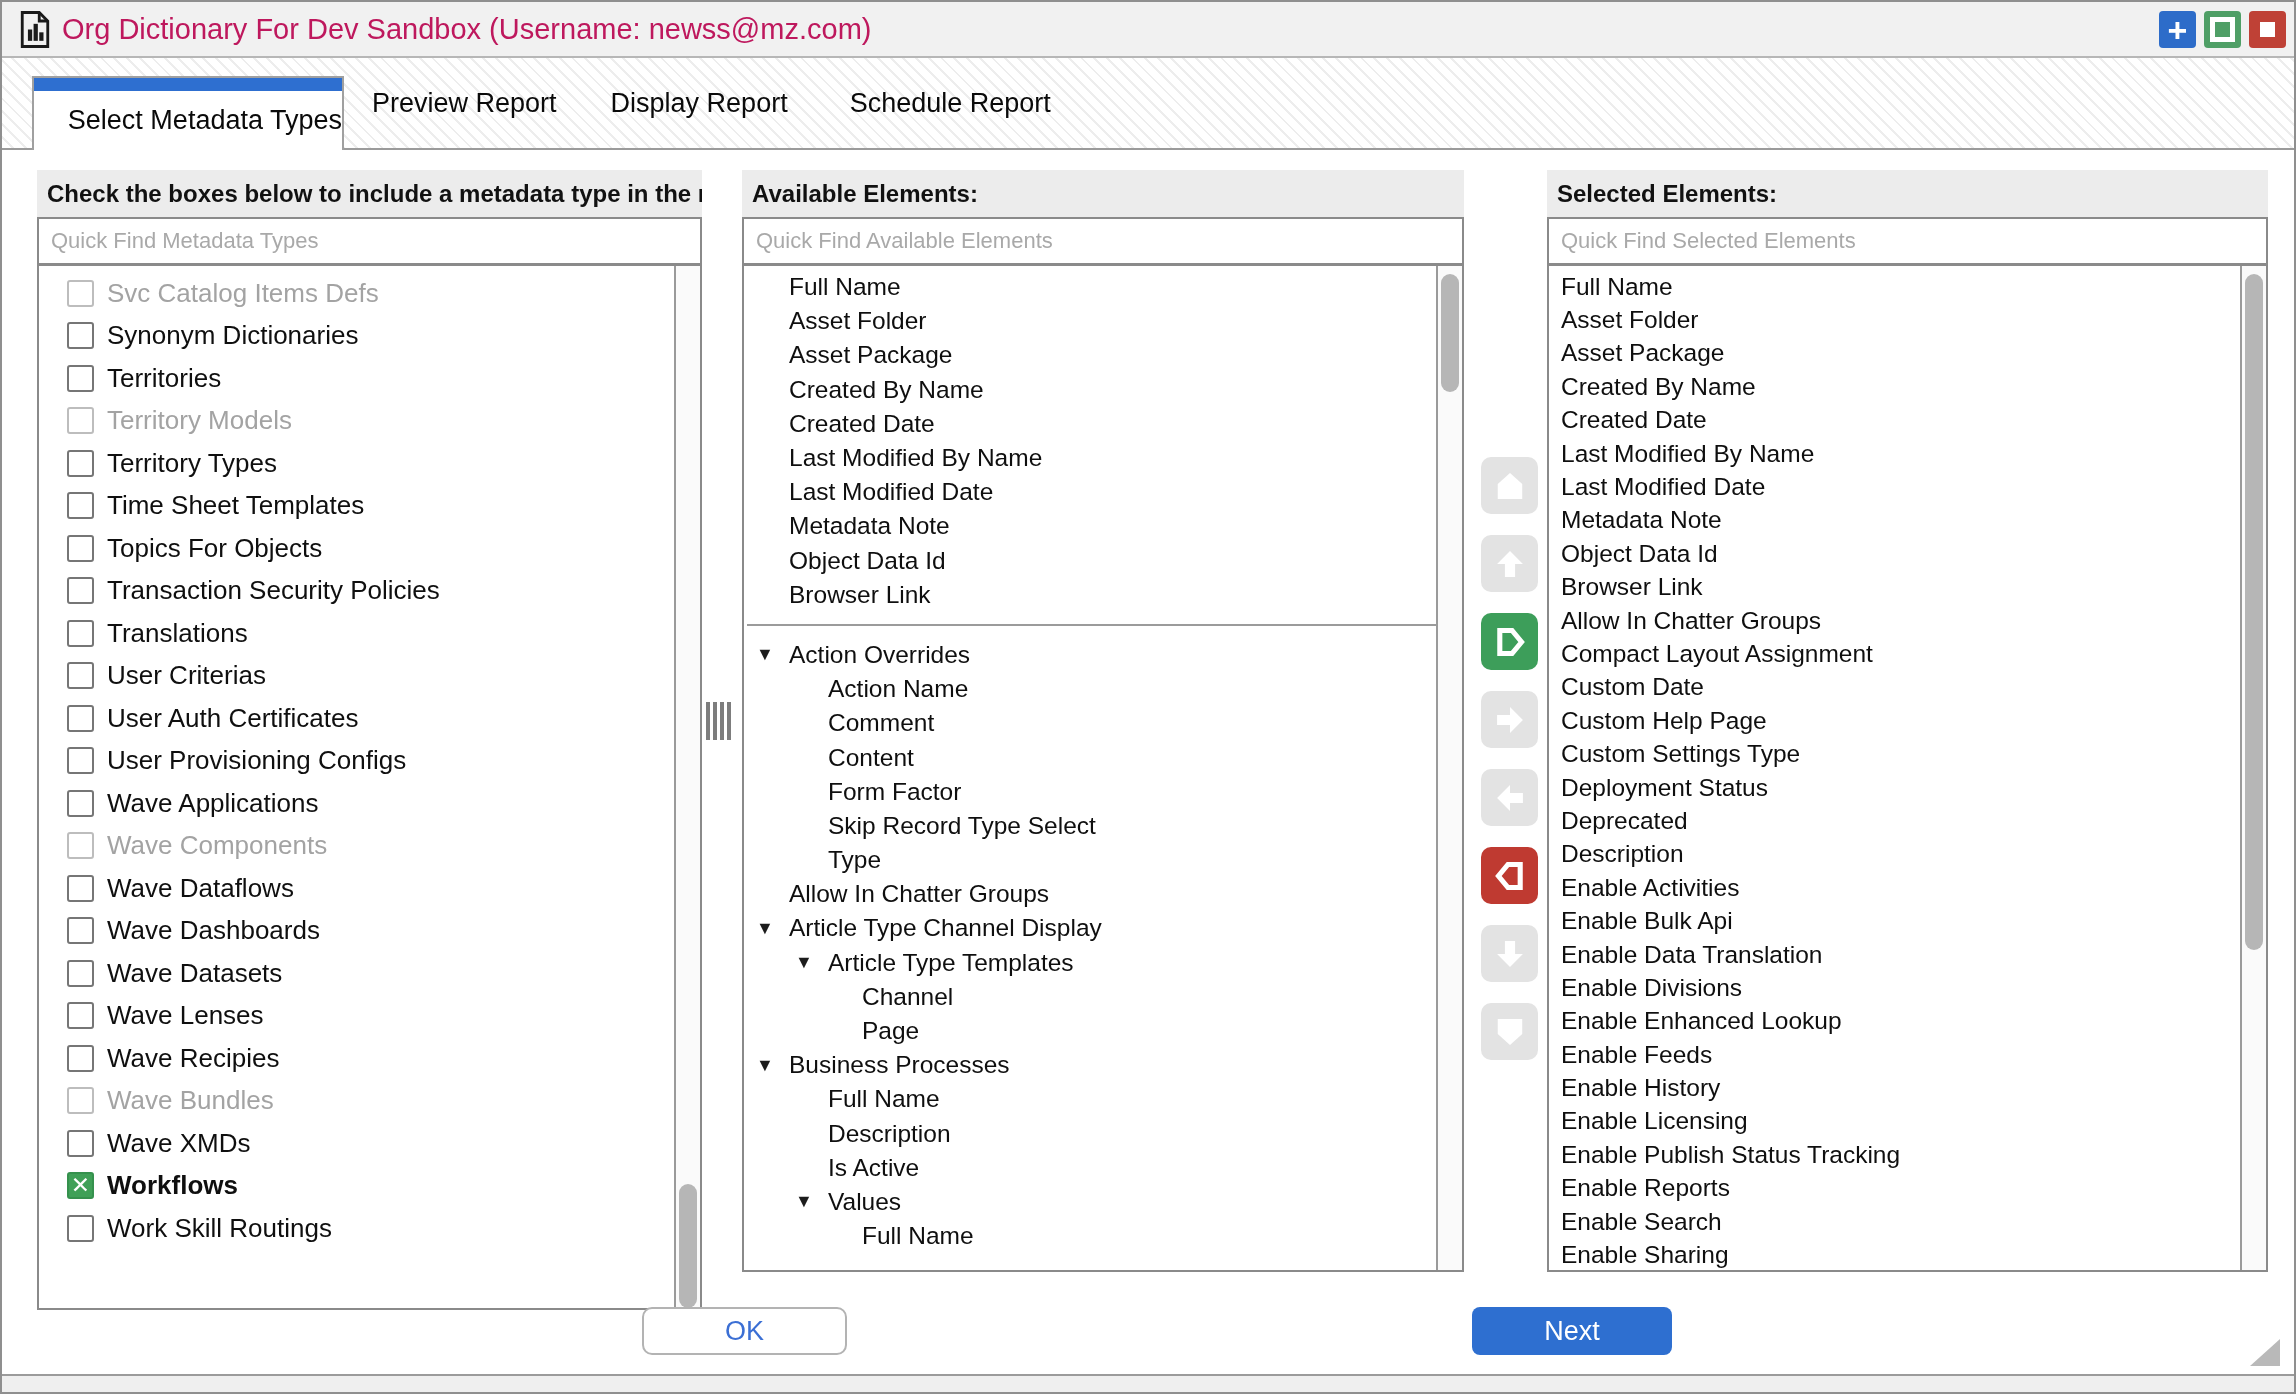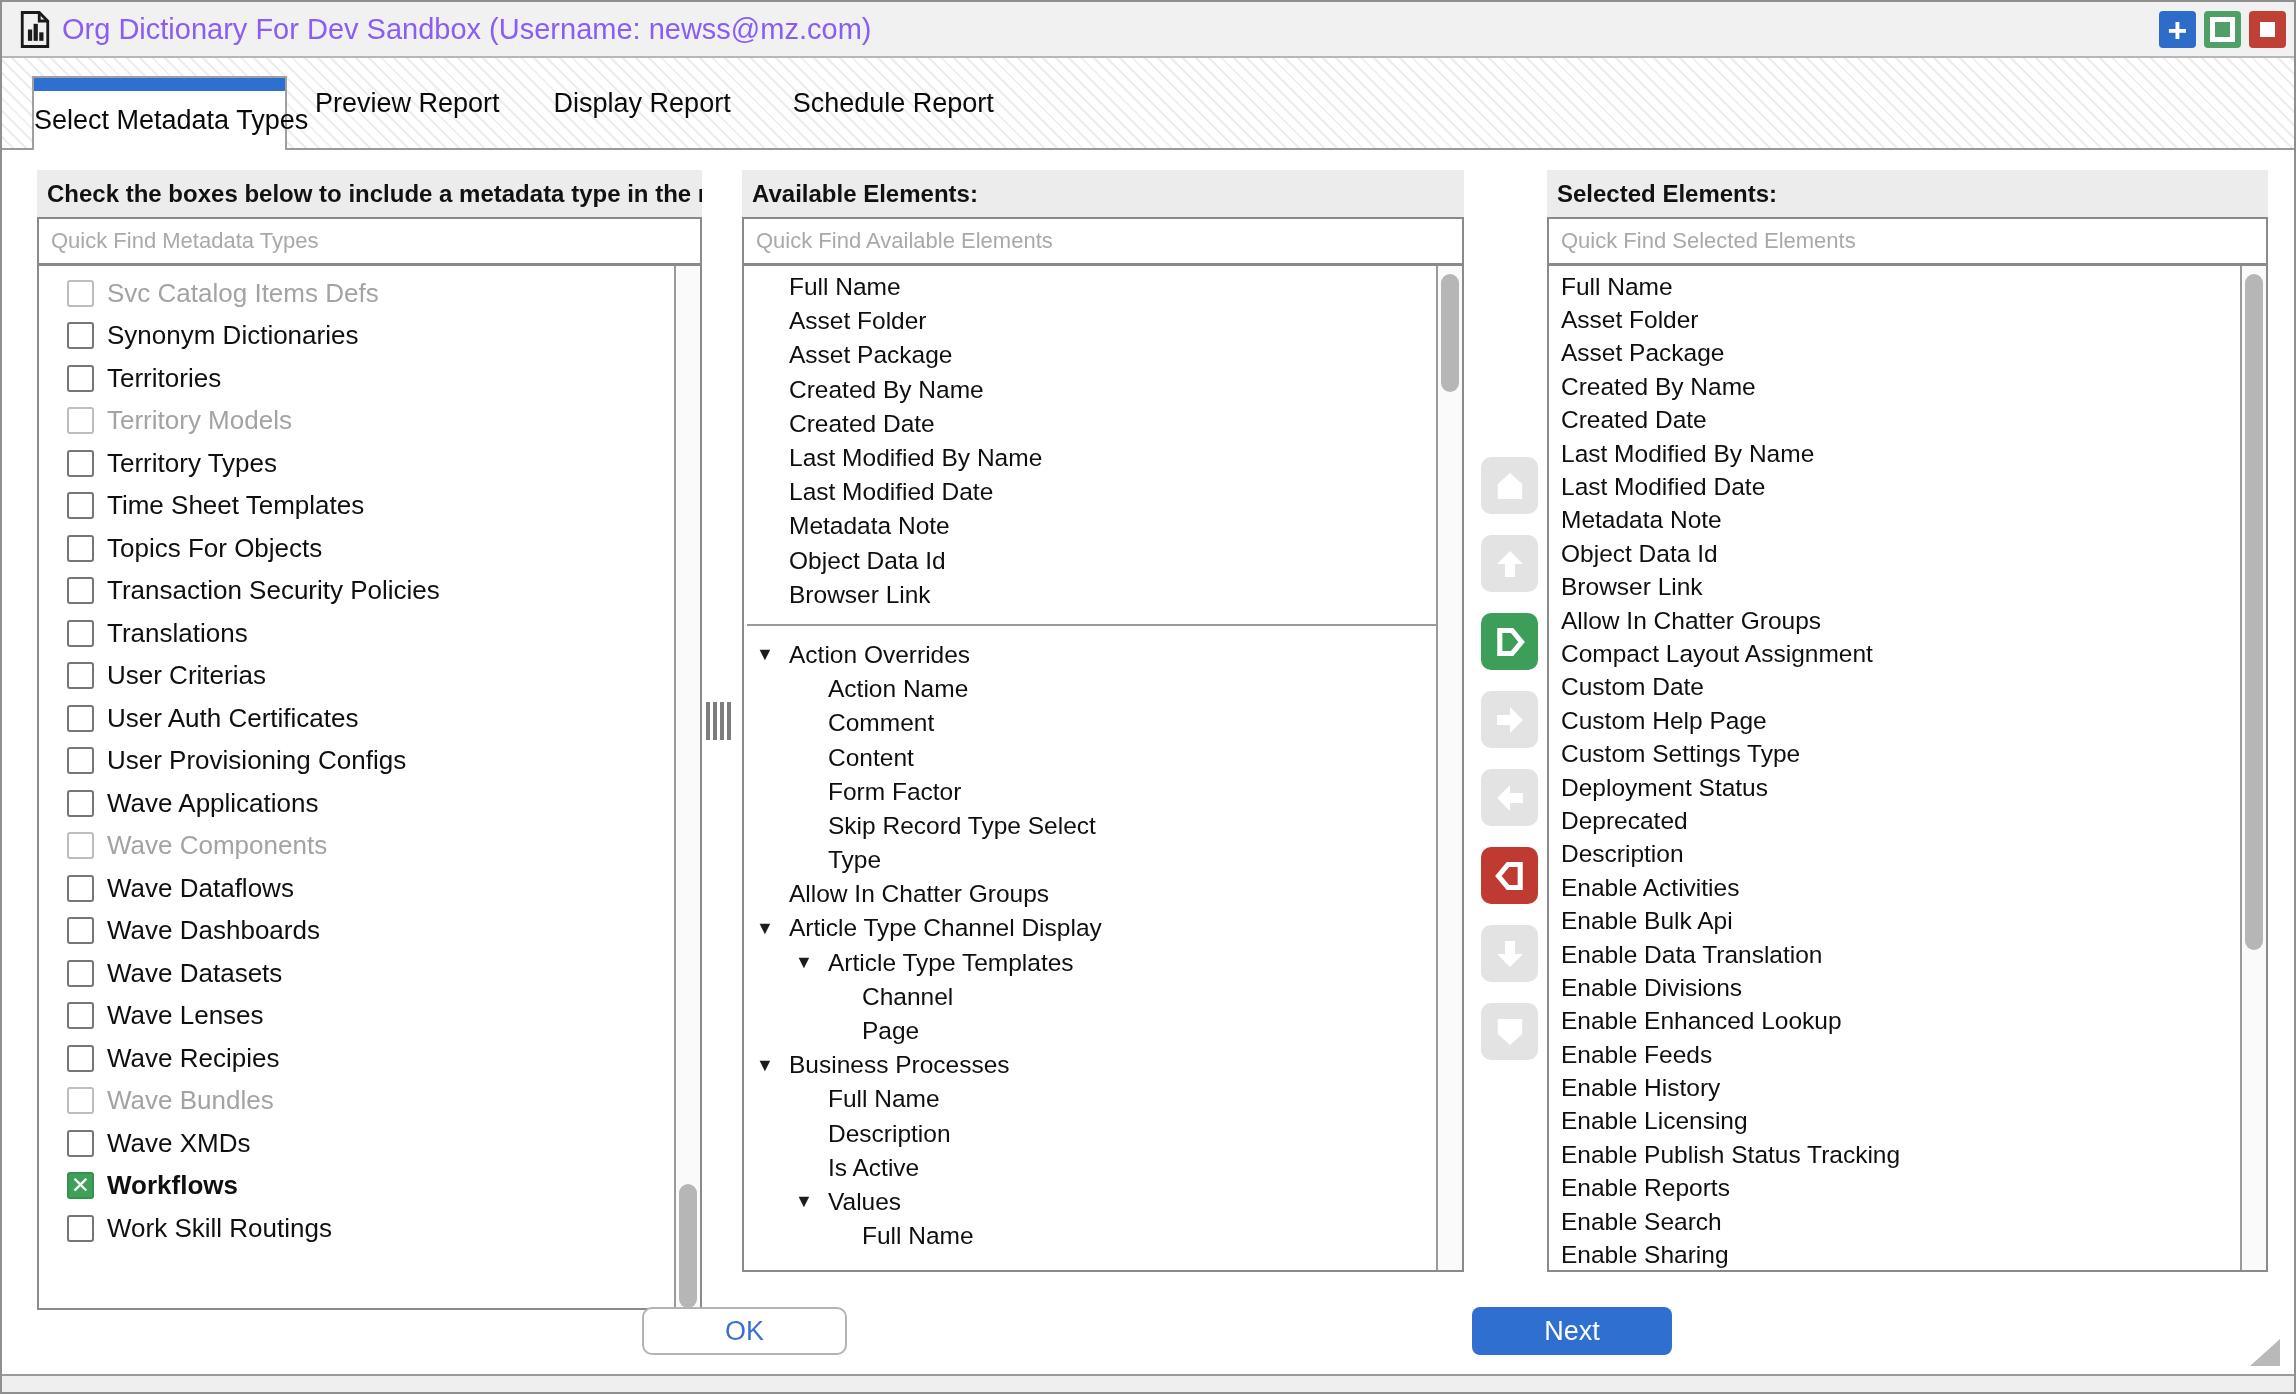--- a/index.html
+++ b/index.html
@@ -1,33 +1,33 @@
 <!DOCTYPE html>
 <html><head>
 <meta charset="utf-8">
 <style>
   html,body{margin:0;padding:0;background:#ffffff;font-family:"Liberation Sans","DejaVu Sans",sans-serif;}
   #window{position:relative;width:2296px;height:1394px;background:#fff;border:2px solid #8f8f8f;box-sizing:border-box;overflow:hidden;}
 
   
   .titlebar{position:absolute;left:0;top:0;right:0;height:56px;background:#f1f1f1;border-bottom:2px solid #b7b7b7;box-sizing:border-box;}
   .titlebar .doc-icon{position:absolute;left:16px;top:9px;width:34px;height:37px;}
-  .titlebar .title{position:absolute;left:60px;top:0;height:54px;line-height:54px;font-size:29px;color:#8b5cf6;white-space:nowrap;}
+  .titlebar .title{position:absolute;left:60px;top:0;height:54px;line-height:54px;font-size:29px;color:#be185d;white-space:nowrap;}
   .winbtns{position:absolute;top:9px;right:8px;display:flex;gap:8px;}
   .winbtn{width:37px;height:37px;border-radius:4px;border:none;display:flex;align-items:center;justify-content:center;padding:0;cursor:default;}
   .winbtn.plus{background:#2d6cc9;color:#fff;font-size:34px;font-weight:700;line-height:1;}
   .winbtn.max{background:#4f9f66;}
   .winbtn.max .sq{width:15px;height:15px;border:5px solid #fff;background:transparent;}
   .winbtn.close{background:#bf4136;}
   .winbtn.close .sq{width:15px;height:15px;background:#fff;}
 
   
   .tabstrip{position:absolute;top:56px;left:0;right:0;height:92px;background:repeating-linear-gradient(45deg,#ffffff 0 7px,#ededed 7px 9px);border-bottom:2px solid #9b9b9b;box-sizing:border-box;display:flex;align-items:stretch;}
   .tab{display:flex;align-items:center;font-size:27px;color:#0a0a0a;white-space:nowrap;}
-  .tab.active{position:relative;margin-left:30px;margin-top:18px;margin-bottom:-2px;width:255px;background:#fff;border:2px solid #a0a0a0;border-bottom:none;box-sizing:border-box;justify-content:flex-start;padding-top:13px;}
+  .tab.active{position:relative;margin-left:30px;margin-top:18px;margin-bottom:-2px;width:312px;background:#fff;border:2px solid #a0a0a0;border-bottom:none;box-sizing:border-box;justify-content:flex-end;padding-top:13px;}
   .tab.active .accent{position:absolute;top:0;left:0;right:0;height:13px;background:#2e6fd0;}
   .tab.inactive{padding:0 2px;}
   .tabstrip .tab:nth-child(2){margin-left:26px;}
   .tabstrip .tab:nth-child(3){margin-left:50px;}
   .tabstrip .tab:nth-child(4){margin-left:58px;}
 
   
   .panel-header{position:absolute;height:47px;background:#ececec;display:flex;align-items:center;padding-left:10px;font-size:24px;font-weight:600;color:#111;box-sizing:border-box;overflow:hidden;white-space:nowrap;}
   #lp-header{left:35px;top:168px;width:665px;}
   #mp-header{left:740px;top:168px;width:722px;}

